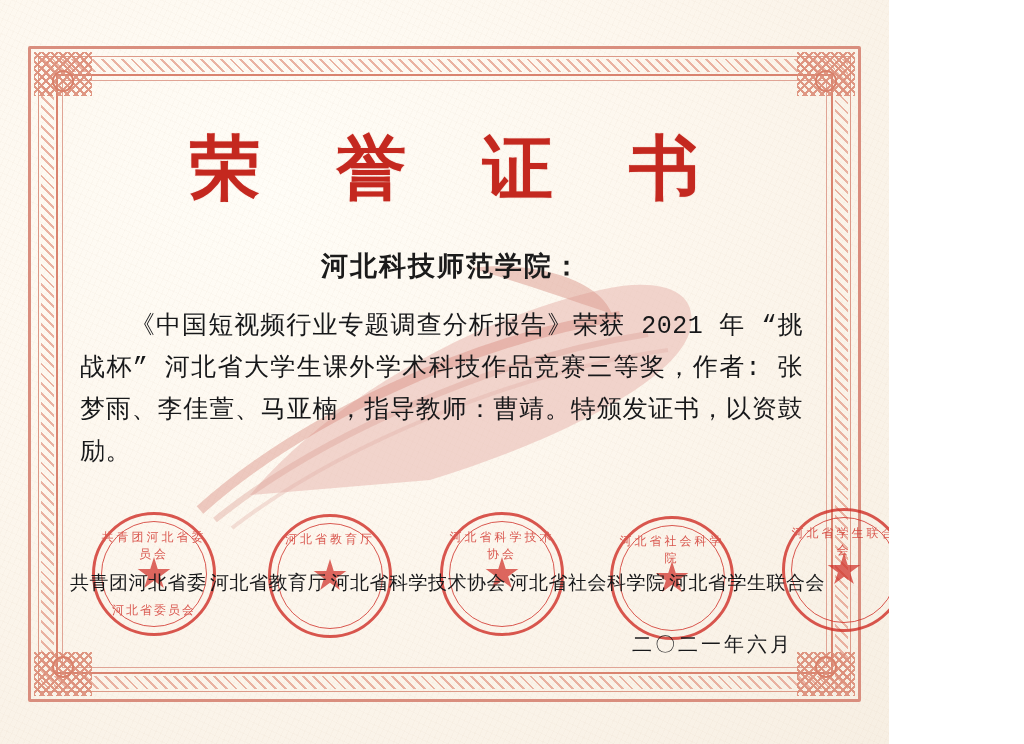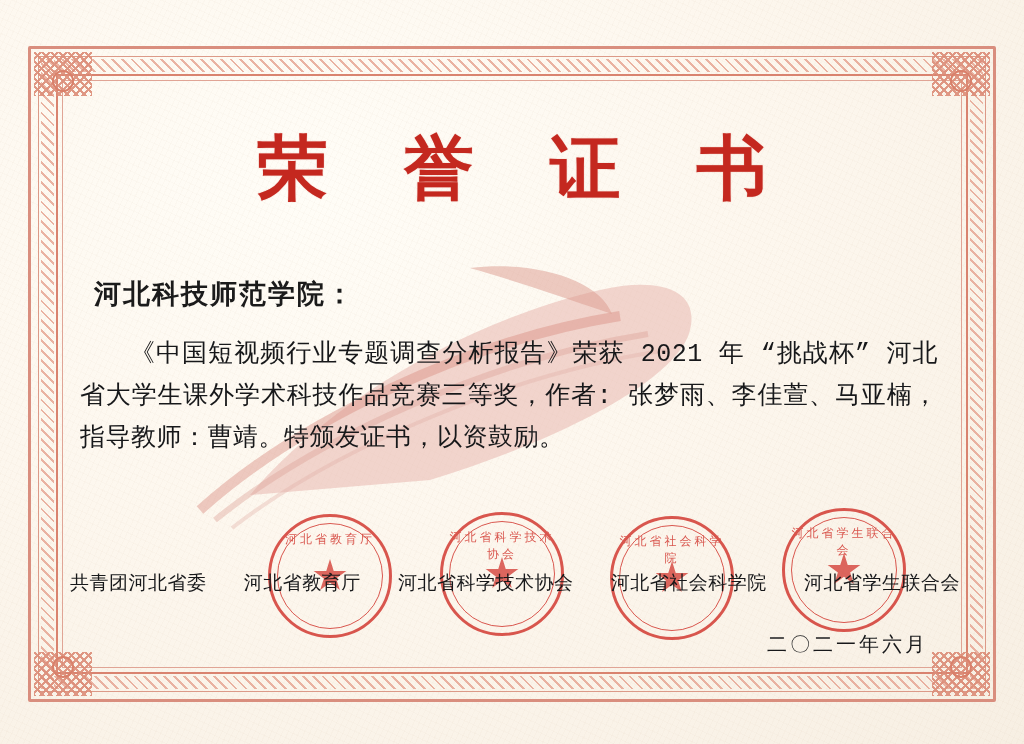--- a/index.html
+++ b/index.html
@@ -9,21 +9,21 @@
   }
   body {
     width: 1024px;
     height: 744px;
     overflow: hidden;
     font-family: "Liberation Serif", serif;
   }
 
   #certificate {
     position: relative;
-    width: 1024px;
+    width: 889px;
     height: 744px;
     background:
       radial-gradient(ellipse at 30% 25%, #fffdf7 0%, #fdf7ee 45%, #f7efe3 100%);
     overflow: hidden;
   }
 
   
   .paper-texture {
     position: absolute;
     inset: 0;
@@ -117,27 +117,28 @@
     font-family: "DejaVu Serif", "Liberation Serif", serif;
     font-weight: bold;
     font-size: 70px;
     letter-spacing: 26px;
     text-indent: 26px;
     margin-top: 26px;
     text-shadow: 0 0 1px rgba(196,40,31,0.5);
   }
 
   .recipient {
-    margin-top: 60px;
+    margin-top: 32px;
     margin-left: 14px;
     font-size: 27px;
     font-weight: bold;
     color: #1b1b1b;
     font-family: "DejaVu Sans", "Liberation Sans", sans-serif;
     letter-spacing: 2px;
+    text-align: center;
   }
 
   .body-text {
     margin-top: 22px;
     margin-right: 6px;
     font-size: 25px;
     line-height: 42px;
     color: #17181a;
     text-indent: 50px;
     text-align: justify;
@@ -258,20 +259,25 @@
   <div class="corner-dot bl"></div>
   <div class="corner-dot br"></div>
 
   <div class="content">
     <div class="cert-title">荣 誉 证 书</div>
     <div class="recipient">河北科技师范学院：</div>
     <div class="body-text">《中国短视频行业专题调查分析报告》荣获 2021 年 “挑战杯” 河北省大学生课外学术科技作品竞赛三等奖，作者: 张梦雨、李佳萱、马亚楠，指导教师：曹靖。特颁发证书，以资鼓励。</div>
   </div>
 
   <div class="seals">
+    <div class="seal s1">
+      <div class="seal-arc">共青团河北省委员会</div>
+      <div class="star"></div>
+      <div class="seal-bottom">河北省委员会</div>
+    </div>
     <div class="seal s2">
       <div class="seal-arc">河北省教育厅</div>
       <div class="star"></div>
     </div>
     <div class="seal s3">
       <div class="seal-arc">河北省科学技术协会</div>
       <div class="star"></div>
     </div>
     <div class="seal s4">
       <div class="seal-arc">河北省社会科学院</div>

